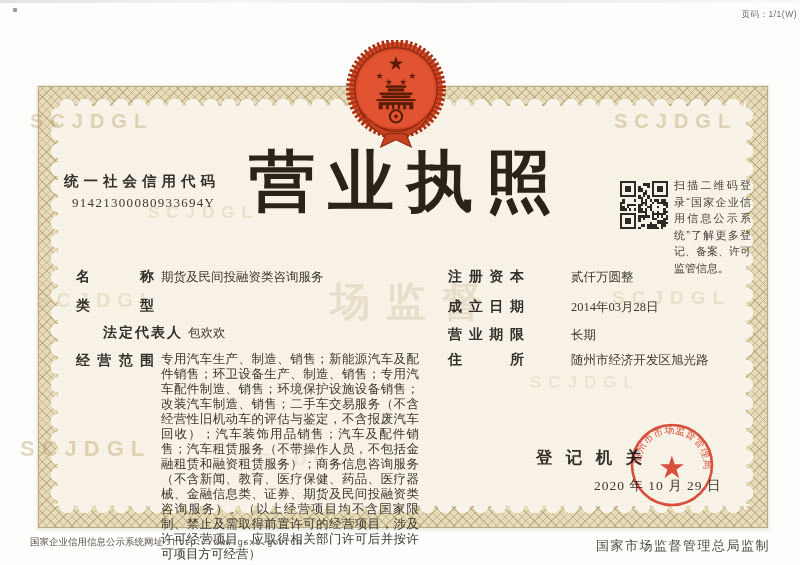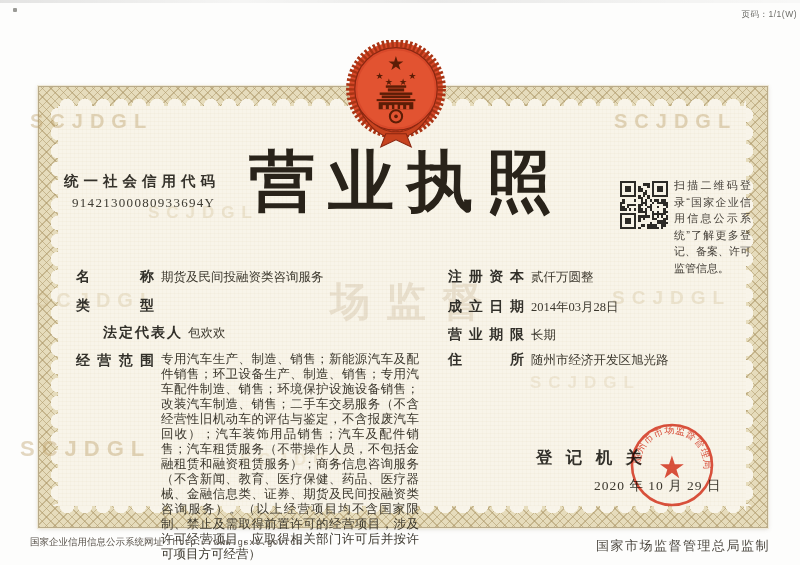--- a/index.html
+++ b/index.html
@@ -56,21 +56,21 @@
     letter-spacing:13px;color:#29231a;white-space:nowrap;}
   .qr{left:620px;top:181px;width:48px;height:48px;}
   .qr-caption{left:674px;top:177px;width:77px;font-size:11px;line-height:16.5px;
     color:#46413a;text-align:justify;}
 
   .row{display:flex;align-items:baseline;position:absolute;z-index:4;}
   .row .lbl{font-size:14px;font-weight:700;color:#32302a;line-height:1.15;
     text-align:justify;text-align-last:justify;flex:none;}
   .row .val{margin-left:7px;font-size:12.5px;color:#3b372d;line-height:1.2;}
   .rowL{left:76px;} .rowL .lbl{width:78px;}
-  .rowR{left:448px;} .rowR .lbl{width:76px;}
+  .rowR{left:448px;gap:40px;} .rowR .lbl{width:76px;}
   .val-scope{width:258px;font-size:9.3px;line-height:10.7px;text-align:justify;color:#453e32;}
   .val-serif{font-family:"Liberation Serif","DejaVu Serif",serif;font-size:12.5px;}
 
   .reg-label{left:536px;top:447px;width:106px;font-size:16.5px;font-weight:700;
     color:#32302a;text-align:justify;text-align-last:justify;}
   .reg-date{left:594px;top:477px;font-size:13.5px;color:#3b372d;
     font-family:"Liberation Serif","DejaVu Serif",serif;letter-spacing:1px;}
   .seal{left:628px;top:421px;width:88px;height:88px;z-index:6;mix-blend-mode:multiply;opacity:.92;}
 
   .emblem{left:345px;top:40px;width:102px;height:108px;z-index:5;}

